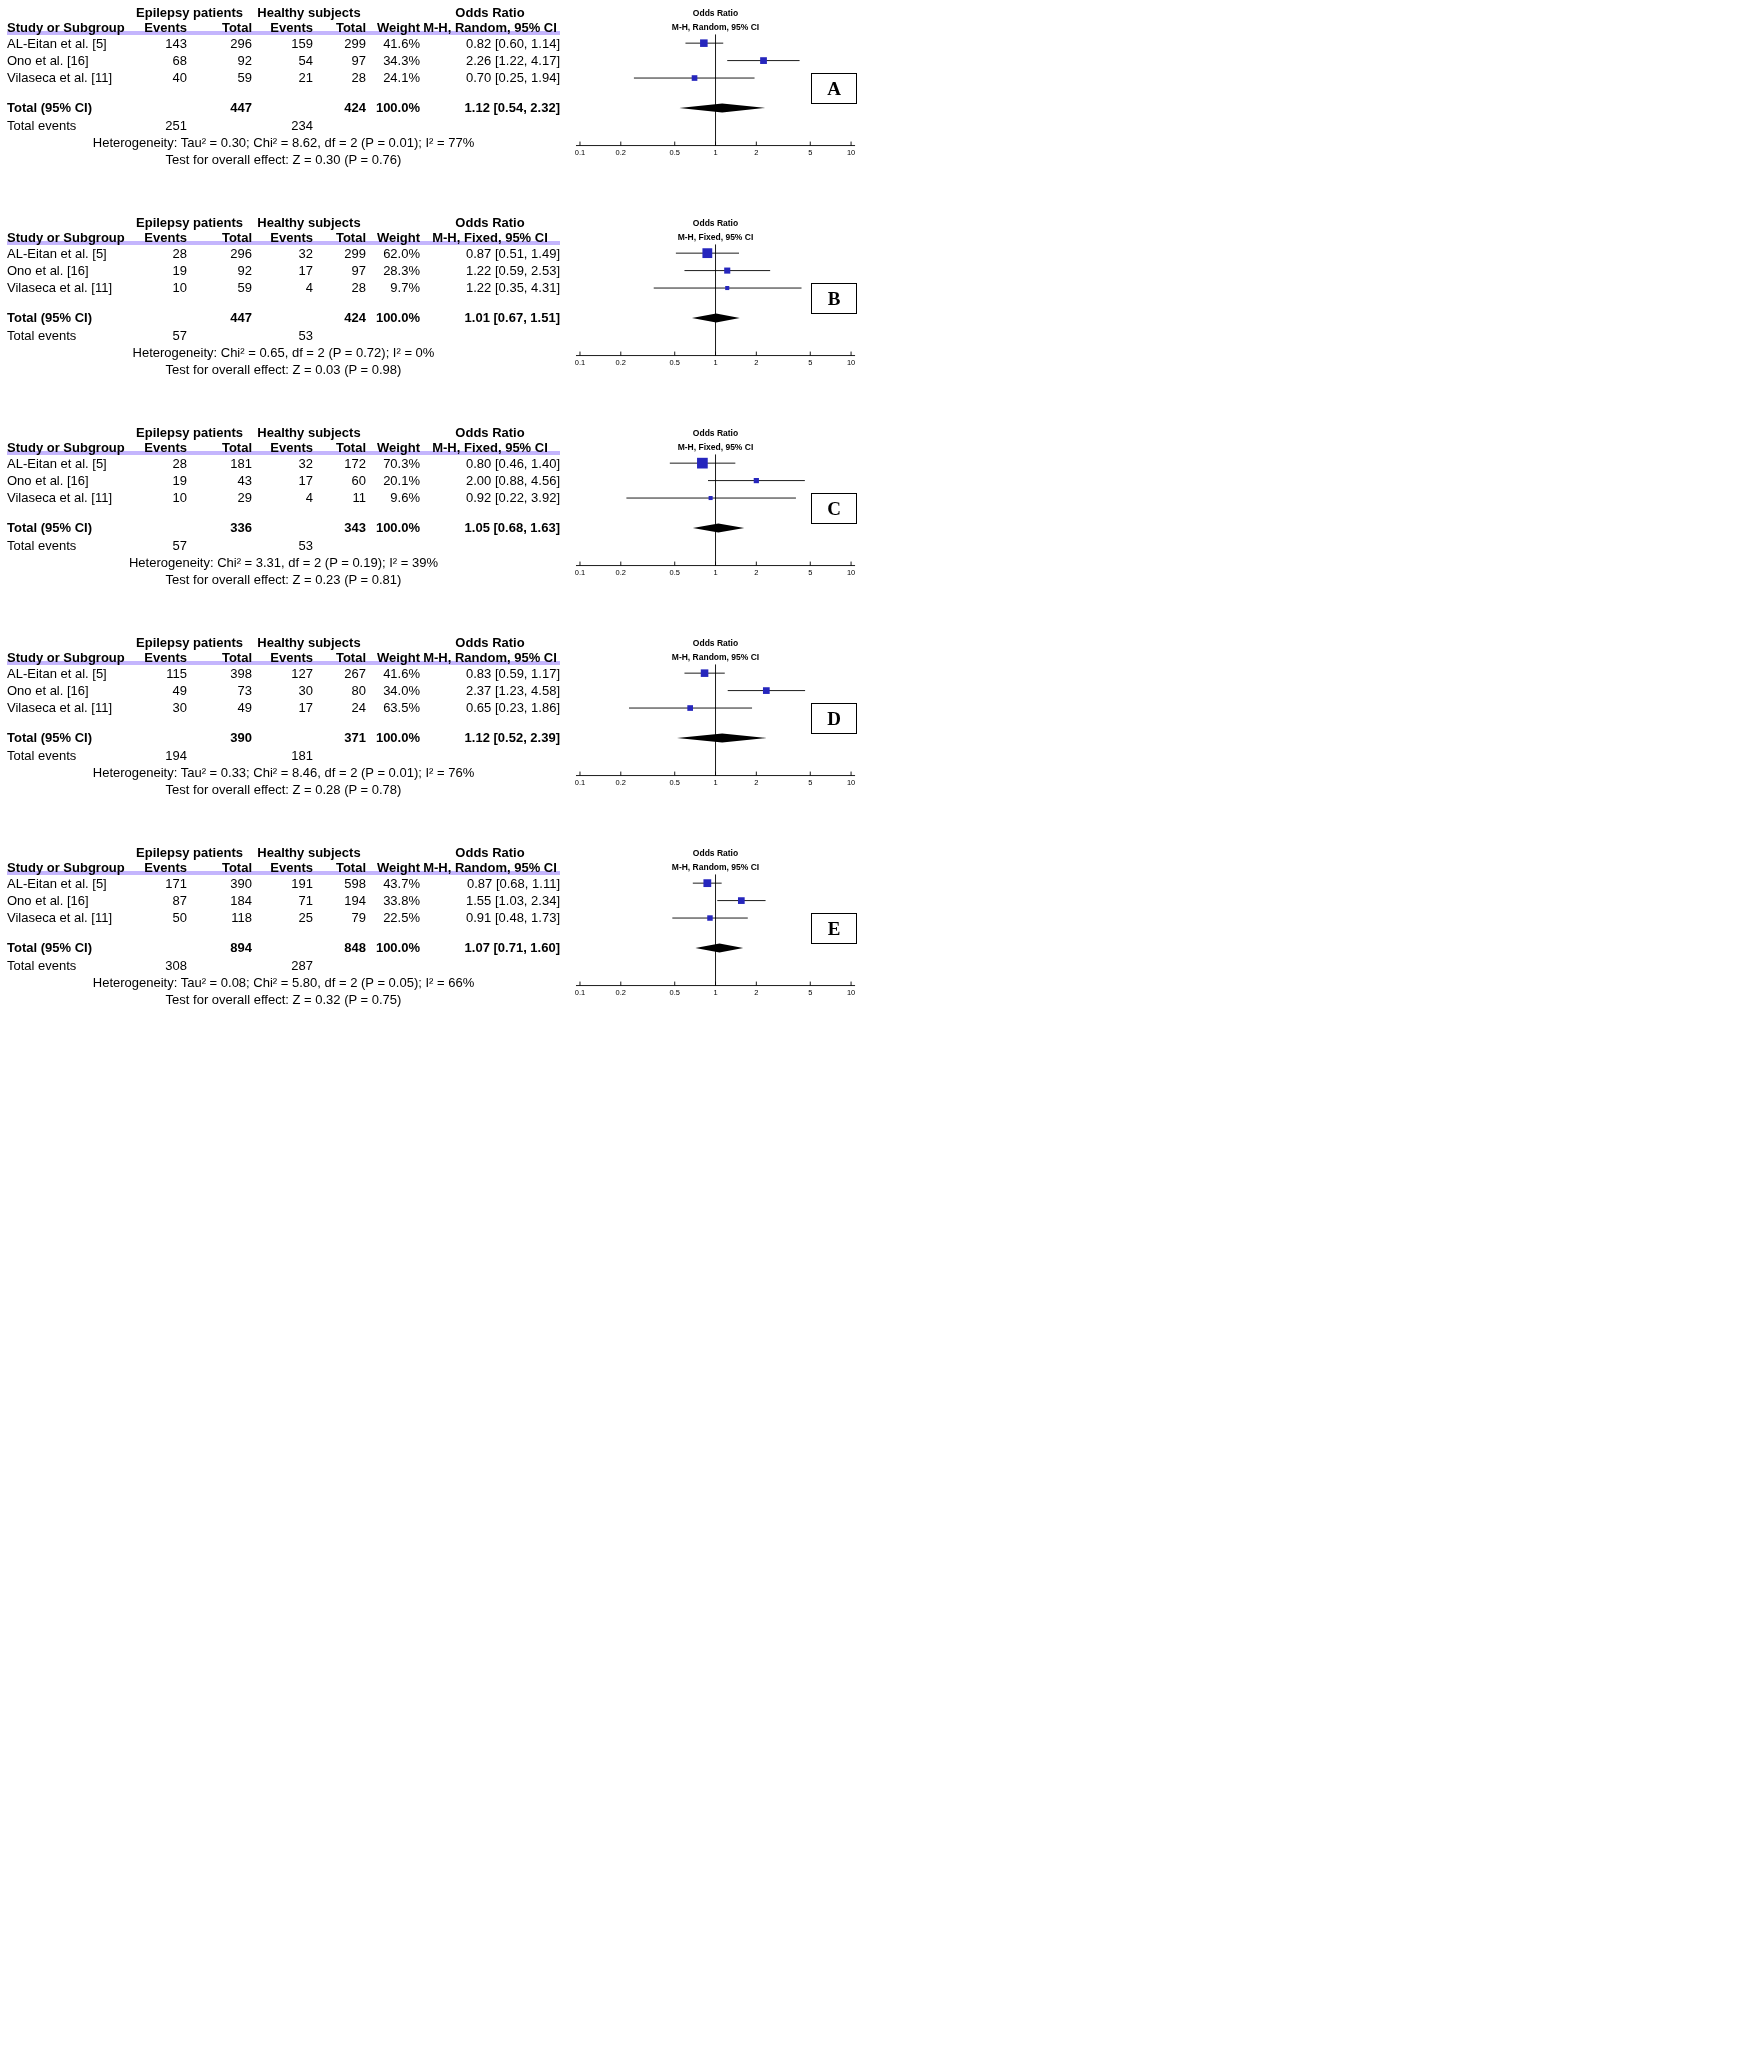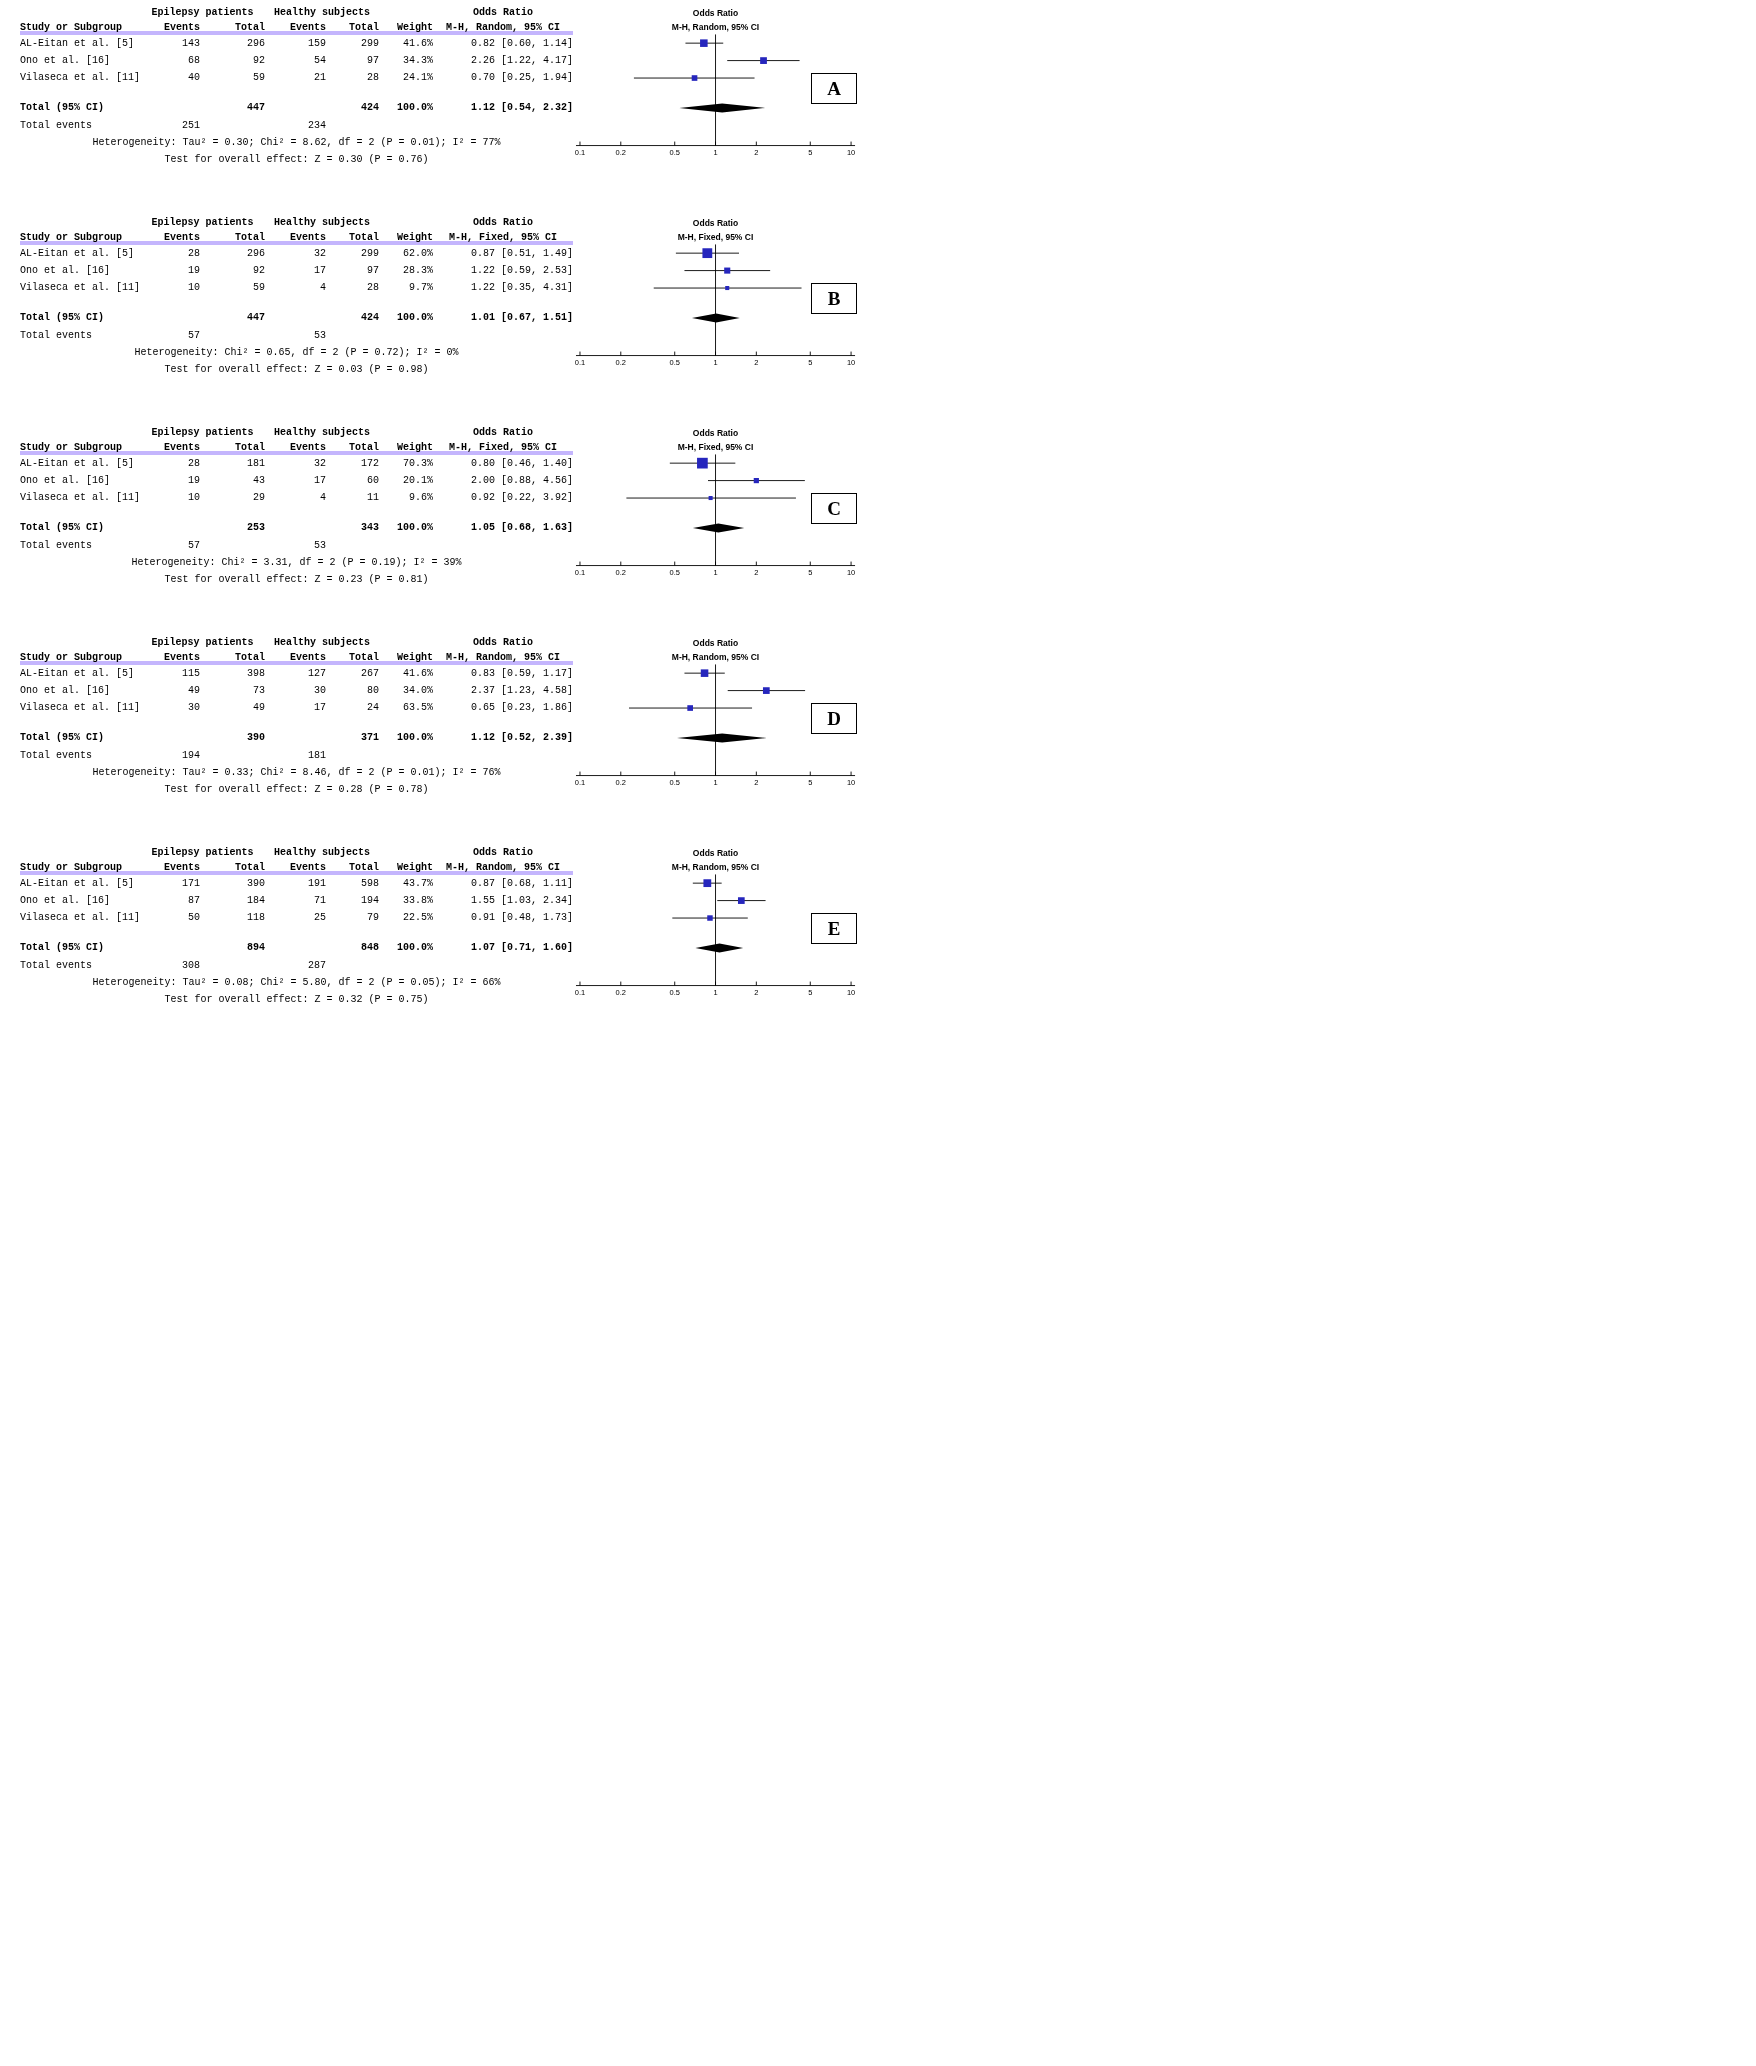--- a/index.html
+++ b/index.html
@@ -11,24 +11,23 @@
     color:#000;
   }
   #panels { padding:7px 0 13px 0; }
   .panel { position:relative; height:162px; margin-bottom:48px; }
   .panel:last-child { margin-bottom:10px; }
 
   .tbl {
     display:grid;
     grid-template-columns:120px 60px 65px 61px 53px 54px 140px;
     grid-template-rows:12.5px 15px 17.4px 17.4px 17.4px 12.5px 17.4px 17.4px 17.4px 17.4px;
-    margin-left:20px;
+    margin-left:7px;
     width:551px;
-    font-size:10px;
-    font-family:Liberation Mono, monospace;
+    font-size:13px;
   }
   .c { white-space:nowrap; }
   .r1 { line-height:12.5px; font-weight:bold; }
   .r2 { line-height:15px; font-weight:bold; border-bottom:4px solid #c4b5fd; }
   .rs { line-height:17.4px; }
   .num { text-align:right; }
   .ctr { text-align:center; }
   .bold { font-weight:bold; }
   .span2 { grid-column:span 2; }
   .span7 { grid-column:1 / -1;text-align:center; }
@@ -283,21 +282,21 @@
         <div class="c rs num">10</div>
         <div class="c rs num">29</div>
         <div class="c rs num">4</div>
         <div class="c rs num">11</div>
         <div class="c rs num">9.6%</div>
         <div class="c rs num">0.92 [0.22, 3.92]</div>
       <div class="blank"></div>
 
       <div class="c rs bold">Total (95% CI)</div>
       <div class="c rs"></div>
-      <div class="c rs num bold">253</div>
+      <div class="c rs num bold">336</div>
       <div class="c rs"></div>
       <div class="c rs num bold">343</div>
       <div class="c rs num bold">100.0%</div>
       <div class="c rs num bold">1.05 [0.68, 1.63]</div>
 
       <div class="c rs">Total events</div>
       <div class="c rs num">57</div>
       <div class="c rs"></div>
       <div class="c rs num">53</div>
       <div class="c rs"></div>

